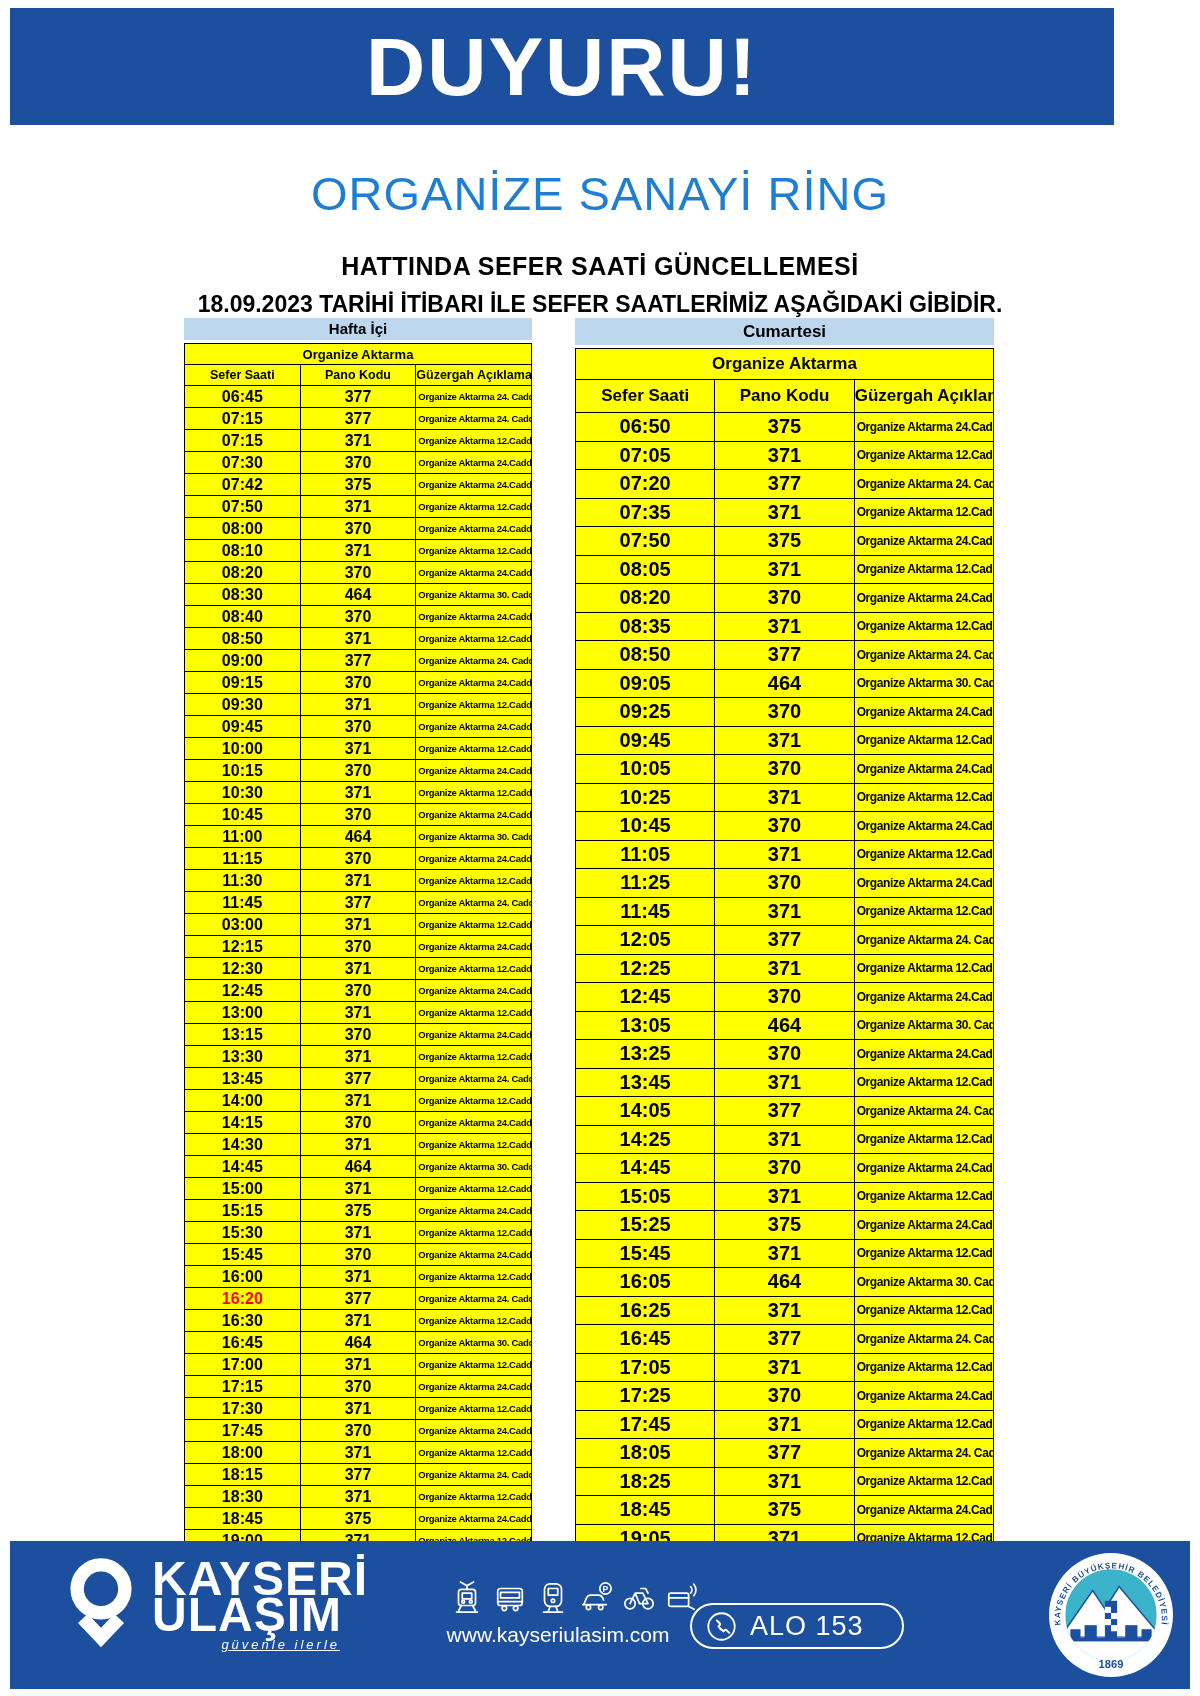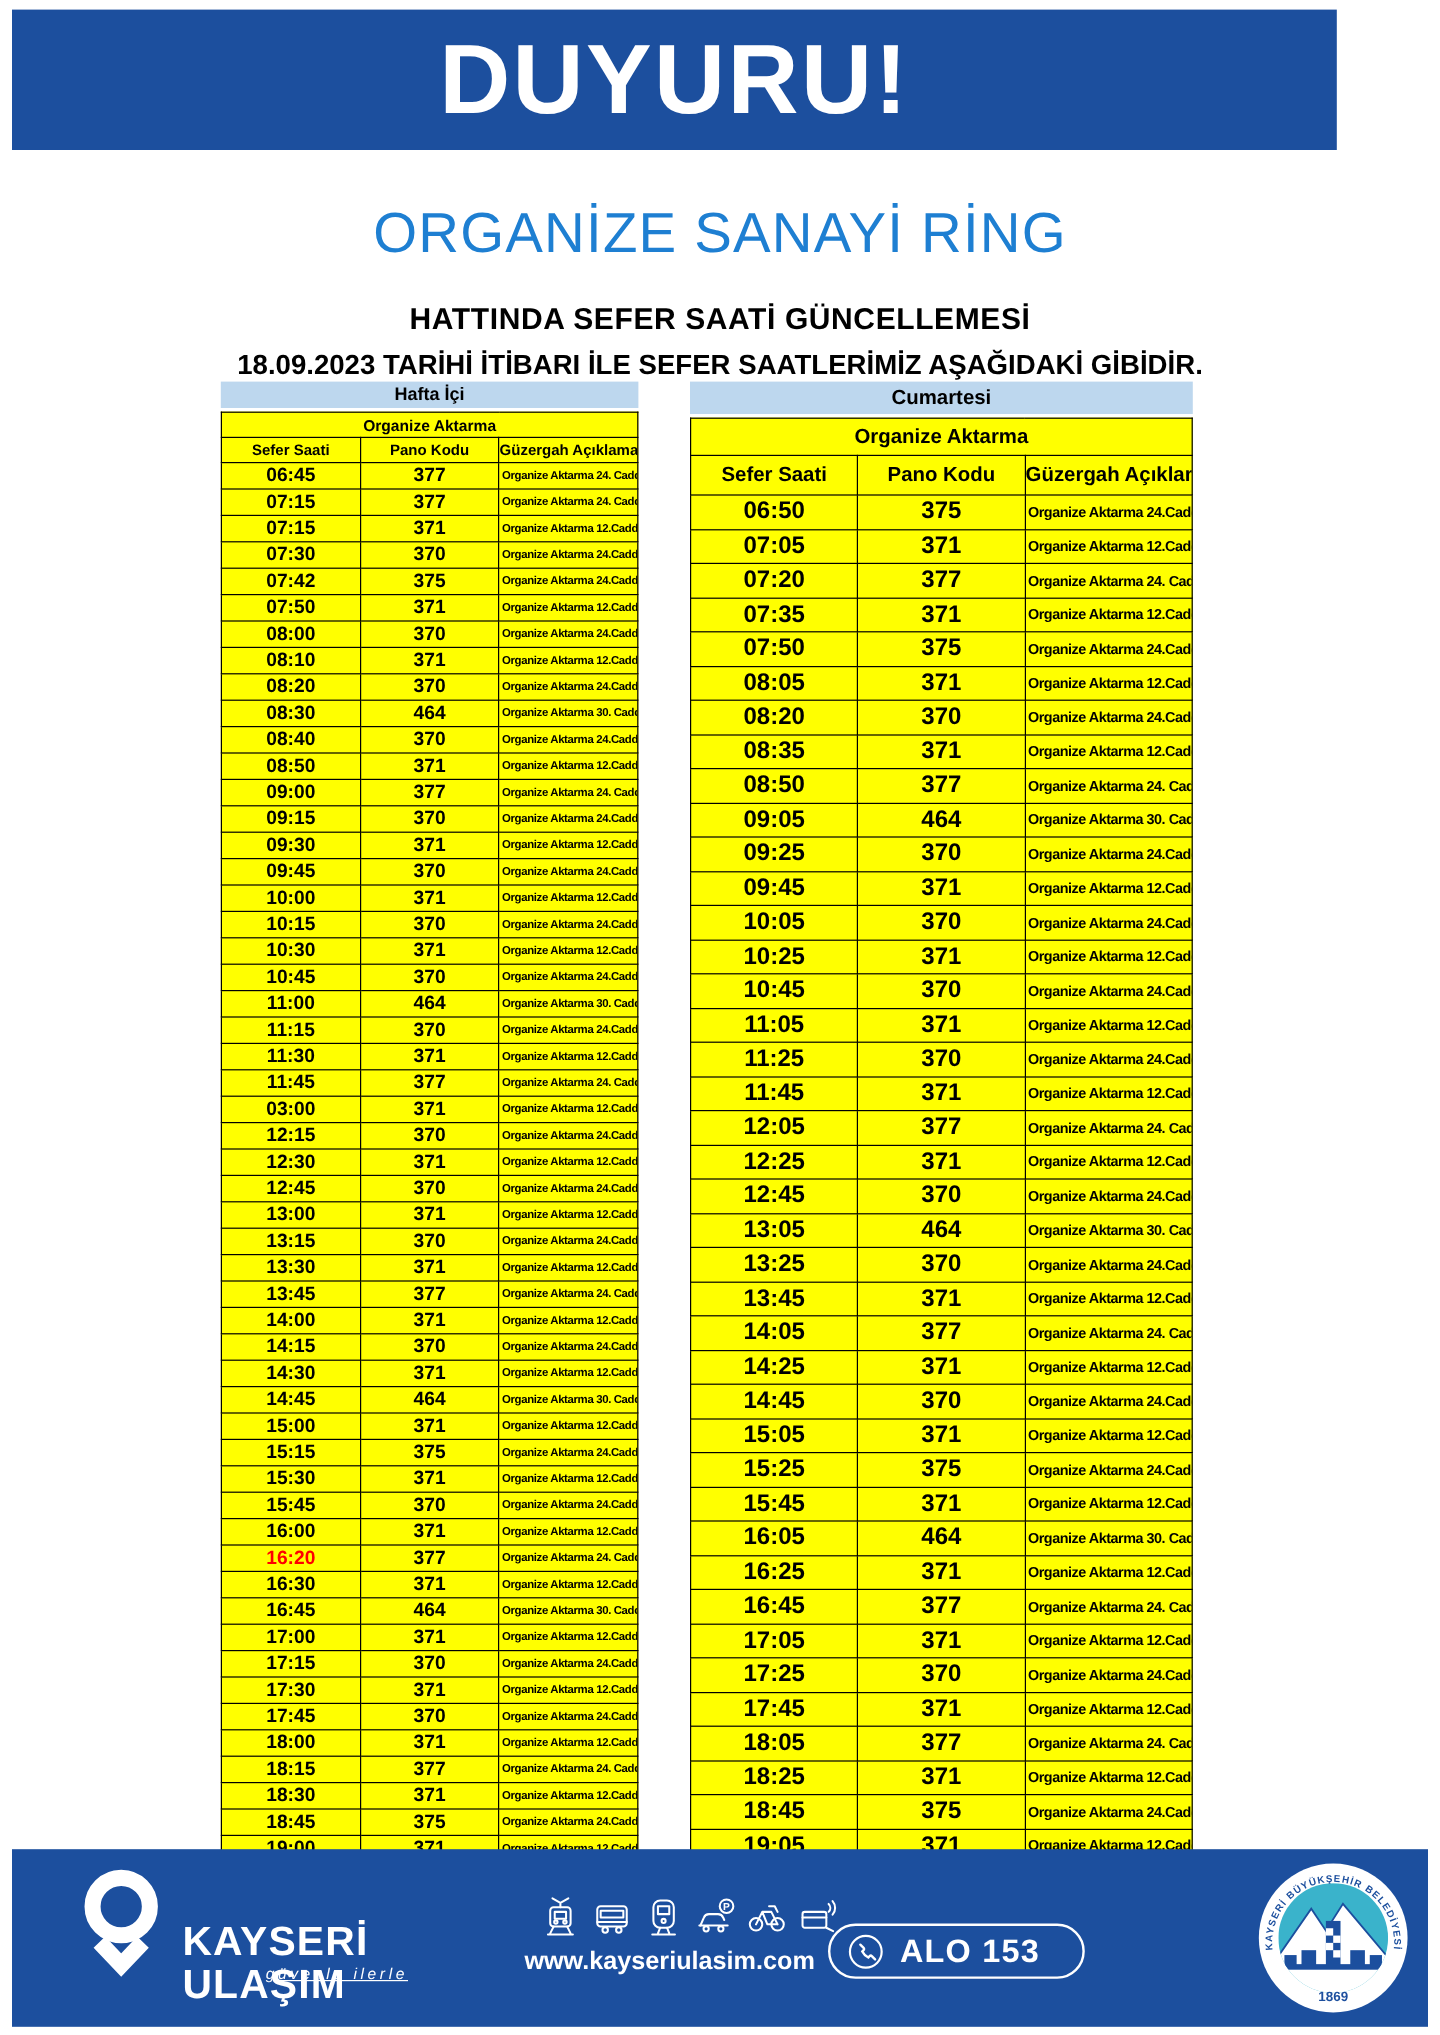--- a/index.html
+++ b/index.html
@@ -38,31 +38,31 @@
   .tbl-saturday th{height:32px;font-size:17px;}
   .tbl-saturday td{height:27.5px;}
   .tbl-saturday td.col-time,.tbl-saturday td.col-pano{font-size:20px;}
   .tbl-saturday td.col-desc{font-size:12px;letter-spacing:-0.4px;padding:0 2px;}
   td.red{color:var(--highlight-red,#ff0000);}
   
   .footer{position:absolute;left:10px;top:1541px;width:1180px;height:148px;
           background:var(--banner-blue,#1c4f9e);}
   .pin{position:absolute;left:48px;top:12px;width:86px;height:106px;}
   .brand{position:absolute;left:142px;top:20px;color:#fff;font-weight:bold;
-         font-size:34px;line-height:36px;letter-spacing:1px;margin-top:39px;}
+         font-size:48px;line-height:36px;letter-spacing:1px;}
   .tagline{position:absolute;left:150px;top:96px;width:180px;text-align:right;color:#fff;
            font-style:italic;font-size:13px;letter-spacing:3px;text-decoration:underline;}
   .ticons{position:absolute;left:440px;top:38px;display:flex;gap:9px;}
   .ticon{width:34px;height:36px;display:block;}
   .ticon svg{width:34px;height:36px;}
   .url{position:absolute;left:408px;top:82px;width:280px;text-align:center;color:#fff;
-       font-weight:bold;font-size:21px;}
+       font-weight:normal;font-size:21px;}
   .alo{position:absolute;left:680px;top:62px;width:182px;height:42px;border:2.5px solid #fff;
        border-radius:25px;display:flex;align-items:center;gap:13px;padding:0 14px;color:#fff;}
-  .alo .label{font-size:27px;font-weight:bold;letter-spacing:1px;}
+  .alo .label{font-size:27px;font-weight:normal;letter-spacing:1px;}
   .alo svg{width:31px;height:31px;flex:0 0 auto;}
   .seal{position:absolute;left:1038px;top:11px;width:126px;height:126px;}
   svg .wln{stroke:#fff;stroke-width:1.8;fill:none;stroke-linecap:round;stroke-linejoin:round;}
 </style>
 </head>
 <body>
 
 <div class="page">
 
   <header class="banner">

